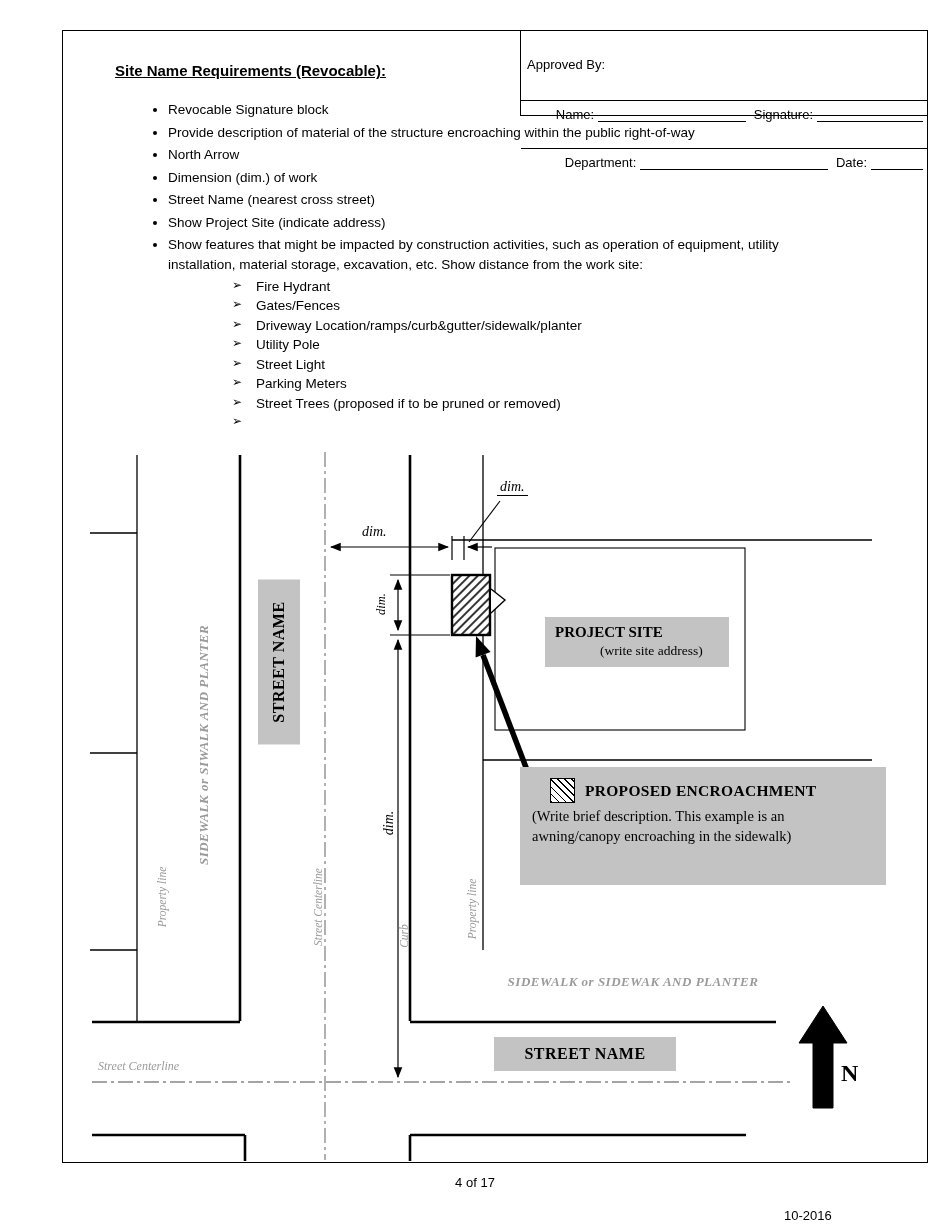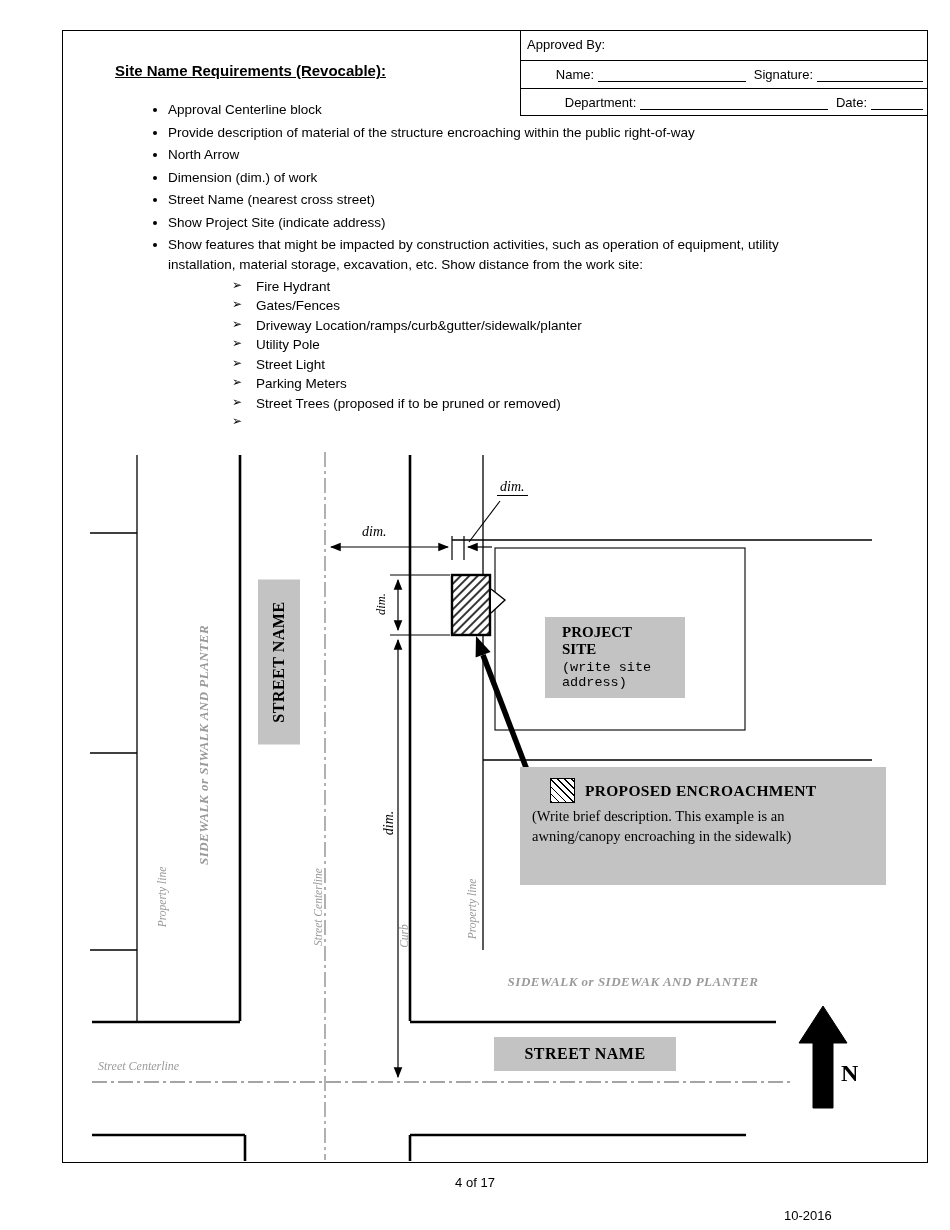--- a/index.html
+++ b/index.html
@@ -10,21 +10,21 @@
   }
   .pageborder {
     position:absolute; left:62px; top:30px; width:866px; height:1133px;
     border:1.6px solid #000; z-index:0;
   }
   
   .approved {
     position:absolute; left:520px; top:30px; width:408px; height:86px;
     border:1.2px solid #000; background:#fff; z-index:3; font-size:13px;
   }
-  .a-row { height:28.5px; line-height:27px; padding:0 0 0 6px; white-space:nowrap; }
+  .a-row { height:28.5px; line-height:27px; padding:0 0 0 6px; white-space:nowrap;margin-top:20px; }
   .a-row + .a-row { border-top:1px solid #000;text-align:right; }
   .blank { display:inline-block; border-bottom:1px solid #000; height:13px; vertical-align:middle; margin:0 4px; }
   
   .heading {
     position:absolute; left:115px; top:62px; font-size:15px; font-weight:bold;
     text-decoration:underline; z-index:2;
   }
   .reqs { position:absolute; left:142px; top:100px; width:672px; z-index:2; font-size:13.5px; line-height:1.45; }
   .reqs ul { list-style:disc outside; padding-left:26px; width:666px; }
   .reqs li { margin-bottom:3px; }
@@ -35,23 +35,23 @@
   svg.plan { position:absolute; left:0; top:0; z-index:1; pointer-events:none; }
   
   .vlabel { position:absolute; transform:translate(-50%,-50%) rotate(-90deg); white-space:nowrap; z-index:2; }
   .gray-it { font-family:"Liberation Serif", serif; font-style:italic; color:#9a9a9a; font-size:11.5px; }
   .sidewalk { font-family:"Liberation Serif", serif; font-style:italic; font-weight:bold; color:#9a9a9a; font-size:13px; letter-spacing:0.5px; }
   .dim { font-family:"Liberation Serif", serif; font-style:italic; font-size:14px; color:#000; z-index:2; }
   .hpos { position:absolute; white-space:nowrap; z-index:2; }
   .graybox { background:#c3c3c3; }
   .sn-v { width:165px; height:42px; display:flex; align-items:center; justify-content:center;
           font-family:"Liberation Serif", serif; font-weight:bold; font-size:16px; letter-spacing:0.5px; }
-  .ps-box { position:absolute; left:545px; top:617px; width:140px; padding:7px 17px 8px; z-index:2; }
+  .ps-box { position:absolute; left:545px; top:617px; width:184px; padding:7px 10px 8px; z-index:2; }
   .ps-title { font-family:"Liberation Serif", serif; font-weight:bold; font-size:15px; }
-  .ps-sub { font-family:Liberation Mono, monospace; font-size:13.5px; margin-top:2px; }
+  .ps-sub { font-family:Liberation Serif, serif; font-size:13.5px; margin-top:2px;margin-left:45px; }
   .enc-box { position:absolute; left:520px; top:767px; width:366px; height:118px; padding:11px 12px; z-index:2; }
   .enc-head { display:flex; align-items:center; gap:10px; margin-left:18px; }
   .swatch { width:25px; height:25px; background:#fff; border:1.5px solid #000; flex:0 0 25px;
             background-image:repeating-linear-gradient(45deg, #000 0 1.3px, rgba(0,0,0,0) 1.3px 5px); }
   .enc-title { font-family:"Liberation Serif", serif; font-weight:bold; font-size:15.5px; letter-spacing:0.3px; }
   .enc-desc { font-family:"Liberation Serif", serif; font-size:14.5px; line-height:1.35; margin-top:4px; white-space:nowrap; }
   .sn-h { position:absolute; left:494px; top:1037px; width:182px; height:34px; line-height:34px; text-align:center;
           font-family:"Liberation Serif", serif; font-weight:bold; font-size:16px; letter-spacing:0.5px; z-index:2; }
   .north-n { position:absolute; left:841px; top:1060px; font-family:"Liberation Serif", serif; font-weight:bold; font-size:24px; z-index:2; }
   .footer-page { position:absolute; left:0; right:0; top:1175px; text-align:center; font-size:13px; z-index:2; }
@@ -75,21 +75,21 @@
     <div class="a-row">
       <span>Department:</span><span class="blank" style="width:188px"></span>
       <span>Date:</span><span class="blank" style="width:52px"></span>
     </div>
   </div>
 
   <div class="heading">Site Name Requirements (Revocable):</div>
 
   <div class="reqs">
     <ul>
-      <li>Approval Centerline block</li>
+      <li>Revocable Signature block</li>
       <li>Provide description of material of the structure encroaching within the public right-of-way</li>
       <li>North Arrow</li>
       <li>Dimension (dim.) of work</li>
       <li>Street Name (nearest cross street)</li>
       <li>Show Project Site (indicate address)</li>
       <li>
         <span>Show features that might be impacted by construction activities, such as operation of equipment, utility installation, material storage, excavation, etc.  Show distance from the work site:</span>
         <div class="subs">
           <div class="subrow">
               <span class="submk">➢</span>

